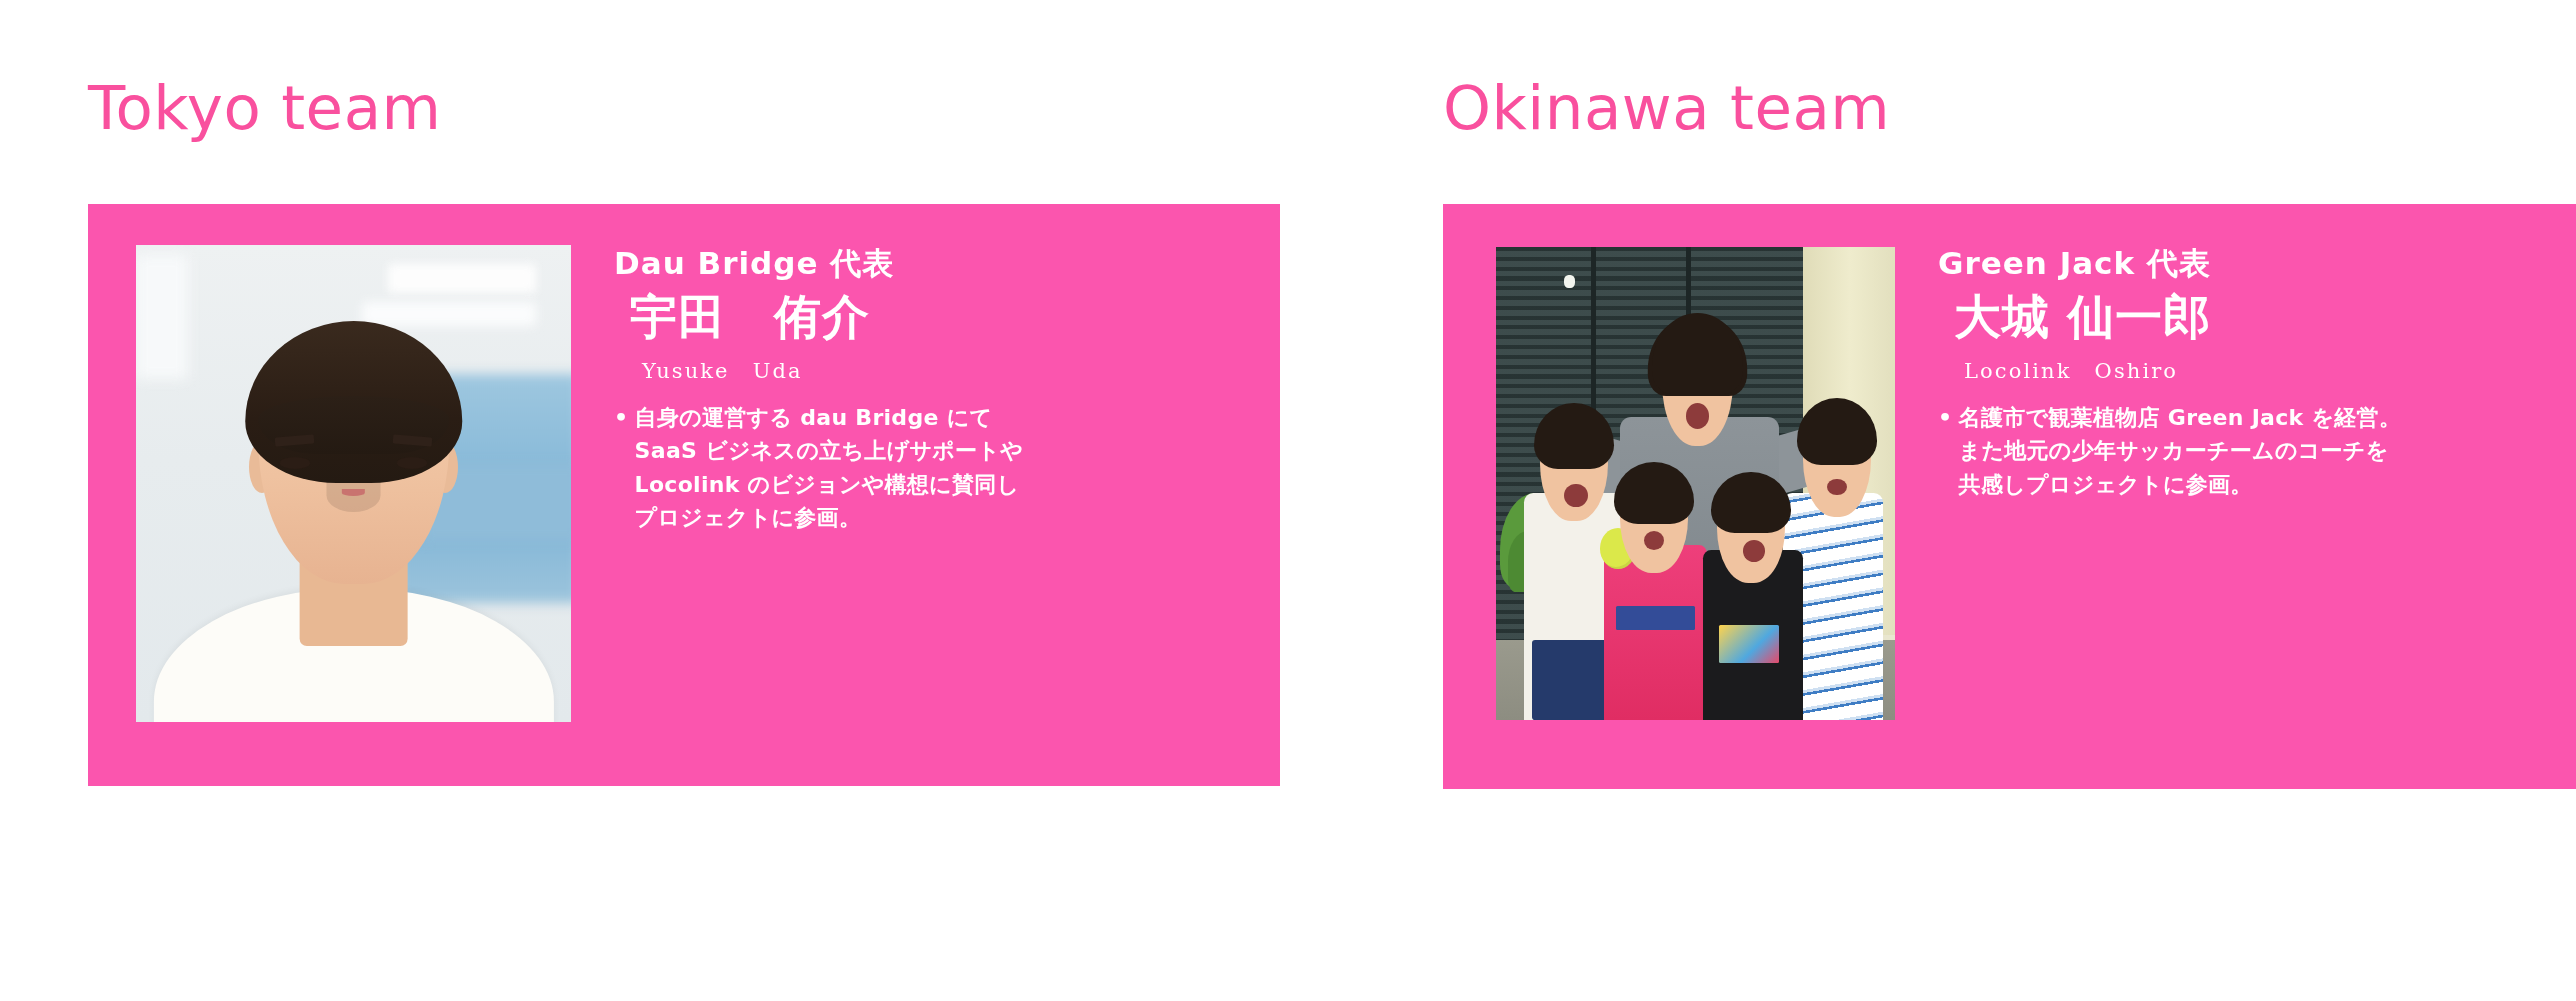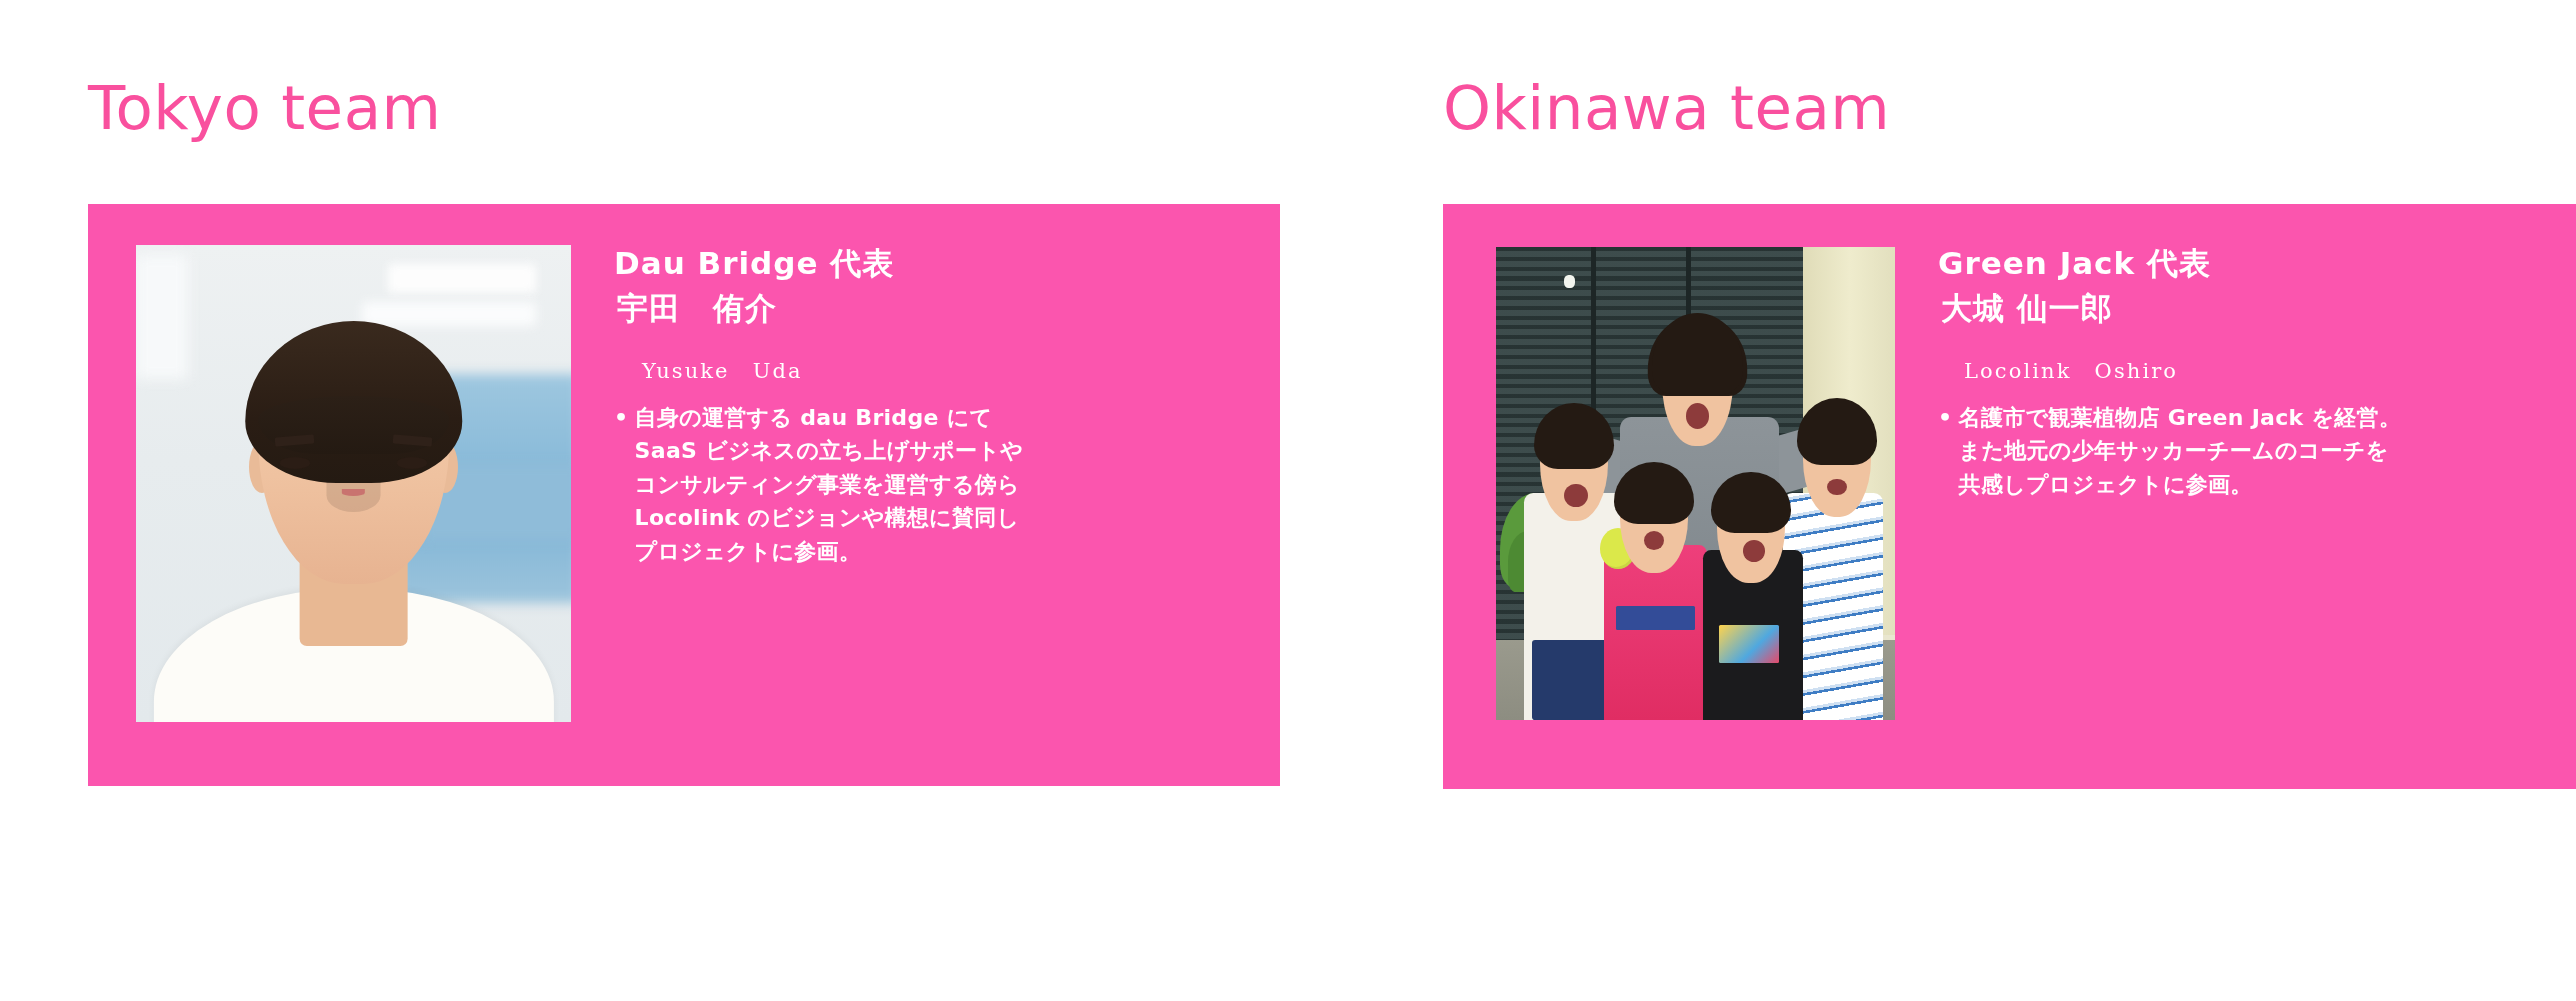--- a/index.html
+++ b/index.html
@@ -229,23 +229,23 @@
     top: 44px; left: 0;
     font-family: "DejaVu Sans", sans-serif;
     font-size: 31px;
     font-weight: 700;
     letter-spacing: 1px;
     line-height: 1;
     white-space: nowrap;
   }
   .name-ja {
     position: absolute;
-    top: 89px; left: 3px;
+    top: 89px; left: 16px;
     font-family: "DejaVu Sans", sans-serif;
-    font-size: 31px;
+    font-size: 47px;
     font-weight: 700;
     letter-spacing: 1px;
     line-height: 1;
     white-space: nowrap;
   }
   .name-romaji {
     position: absolute;
     top: 157px; left: 28px;
     font-family: "DejaVu Serif", serif;
     font-size: 21px;
@@ -322,24 +322,20 @@
           <div class="bio-row">
             <span class="bullet">•</span>
             <span class="bio-line">自身の運営する dau Bridge にて</span>
           </div>
           <div class="bio-row">
             <span class="bullet blank">•</span>
             <span class="bio-line">SaaS ビジネスの立ち上げサポートや</span>
           </div>
           <div class="bio-row">
             <span class="bullet blank">•</span>
-            <span class="bio-line">コンサルティング事業を運営する傍ら</span>
-          </div>
-          <div class="bio-row">
-            <span class="bullet blank">•</span>
             <span class="bio-line">Locolink のビジョンや構想に賛同し</span>
           </div>
           <div class="bio-row">
             <span class="bullet blank">•</span>
             <span class="bio-line">プロジェクトに参画。</span>
           </div>
         </div>
       </div>
 
     </div>

